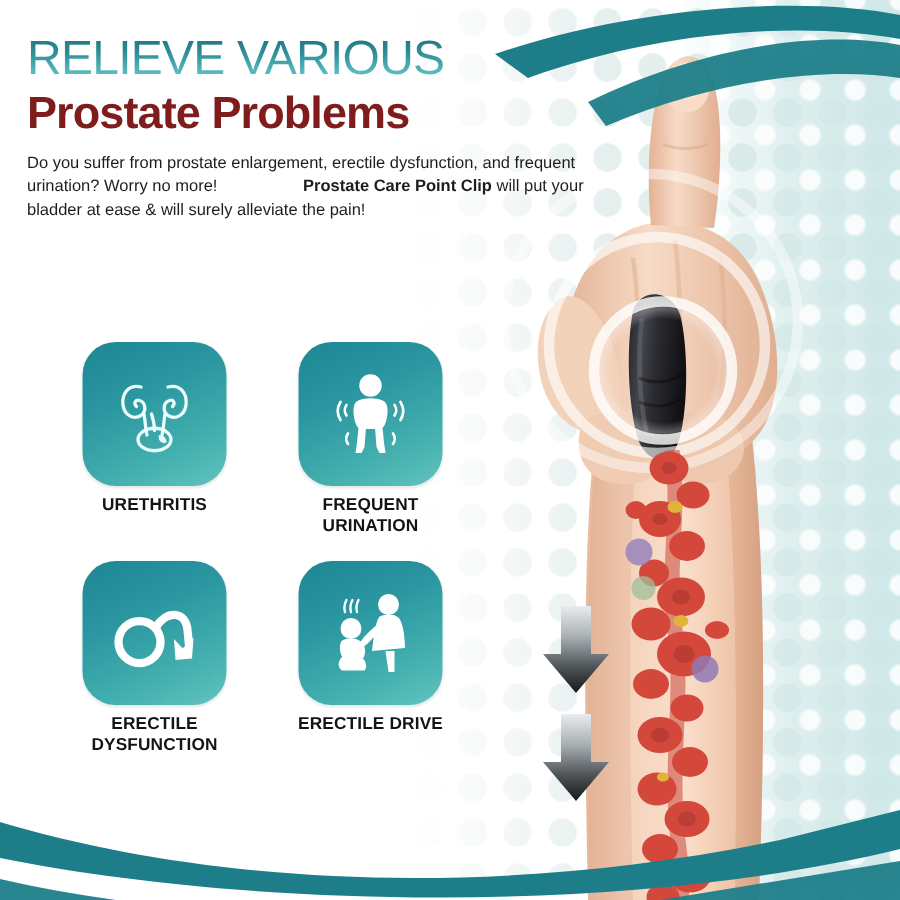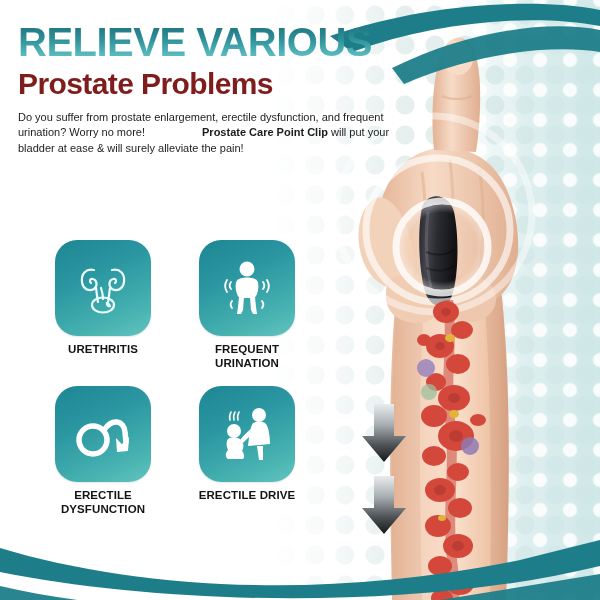--- a/index.html
+++ b/index.html
@@ -76,22 +76,22 @@
 
   
   .copy {
     position: absolute;
     left: 18px;
     top: 22px;
     width: 400px;
     z-index: 8;
   }
   .headline {
-    font-size: 40px;
-    font-weight: bold;
+    font-size: 32px;
+    font-weight: normal;
     letter-spacing: -0.5px;
     line-height: 1;
     margin: 0 0 6px 0;
     background: linear-gradient(to bottom, #1b6e79 0%, #2e8f98 42%, #53b6bb 78%, #6fc6c8 100%);
     -webkit-background-clip: text;
     background-clip: text;
     color: transparent;
     -webkit-text-fill-color: transparent;
     white-space: nowrap;
   }
@@ -116,21 +116,21 @@
     width: 54px;
   }
   .body-copy strong {
     font-weight: bold;
   }
 
   
   .features {
     position: absolute;
     left: 52px;
-    top: 240px;
+    top: 228px;
     width: 268px;
     z-index: 8;
     display: grid;
     grid-template-columns: 102px 102px;
     column-gap: 42px;
     row-gap: 16px;
   }
   .feature {
     width: 102px;
     text-align: center;

